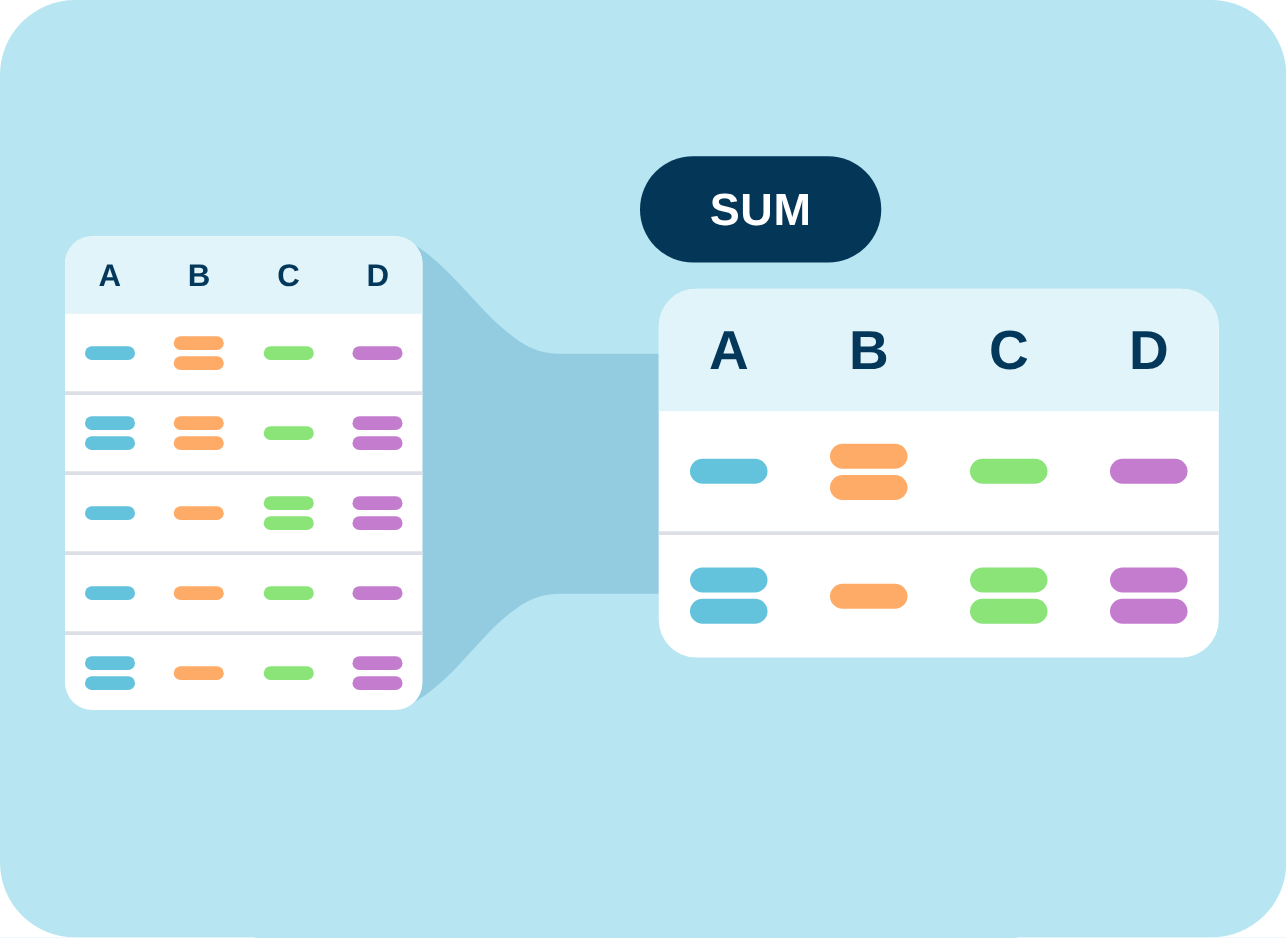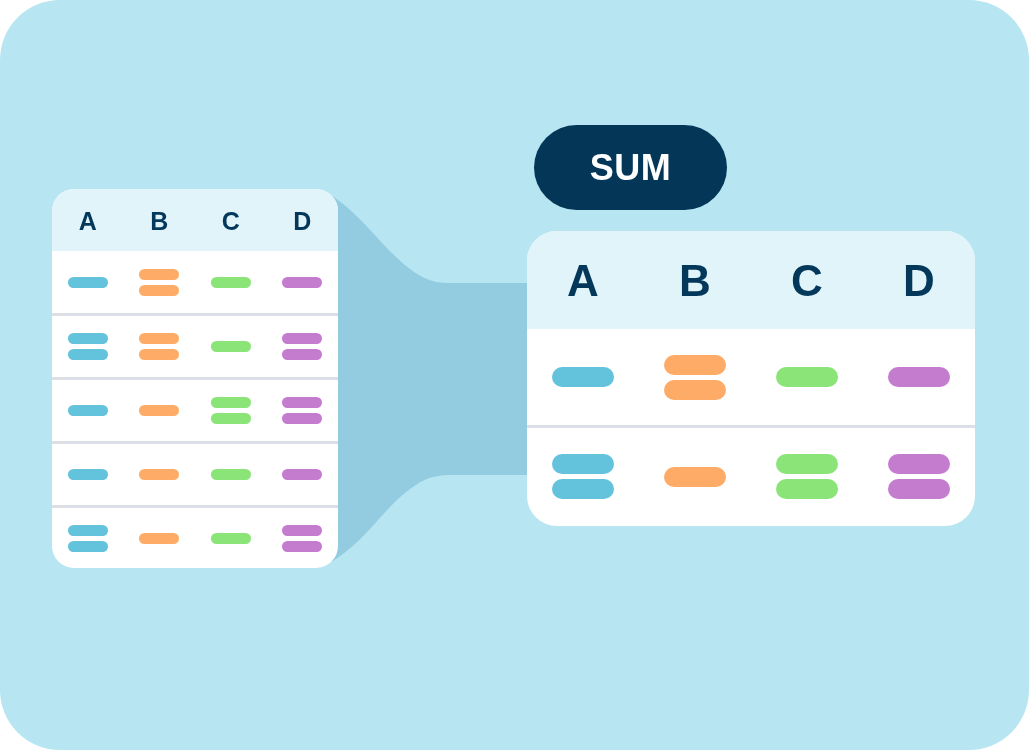--- a/index.html
+++ b/index.html
@@ -24,21 +24,21 @@
   .cell { flex:1; display:flex; flex-direction:column; align-items:center; justify-content:center; }
   .tbl-left .cell { gap:5px; }
   .tbl-right .cell { gap:5px; }
   .bar { display:block; border-radius:999px; }
   .tbl-left .bar { width:40px; height:11px; }
   .tbl-right .bar { width:62px; height:20px; }
   .c-a { background:#63c3dc; }
   .c-b { background:#feab67; }
   .c-c { background:#8ae478; }
   .c-d { background:#c47ccf; }
-  .sum-pill { position:absolute; left:534px; top:125px; width:193px; height:85px; border-radius:43px; background:#043757; color:#ffffff; font-weight:bold; font-size:36px; display:flex; align-items:center; justify-content:center; letter-spacing:0.5px; }
+  .sum-pill { position:absolute; left:512px; top:125px; width:193px; height:85px; border-radius:43px; background:#043757; color:#ffffff; font-weight:bold; font-size:36px; display:flex; align-items:center; justify-content:center; letter-spacing:0.5px; }
 </style>
 </head>
 <body>
 
 <div class="canvas">
 
   <svg class="connector" viewBox="0 0 1029 750" xmlns="http://www.w3.org/2000/svg">
     <path d="M 318 189 C 350 200, 380 245, 405 265 C 420 277, 430 283, 450 283 L 527 283 L 527 475 L 450 475 C 430 475, 420 481, 405 493 C 380 513, 355 555, 318 568 Z" fill="#93cce1"></path>
   </svg>
 

